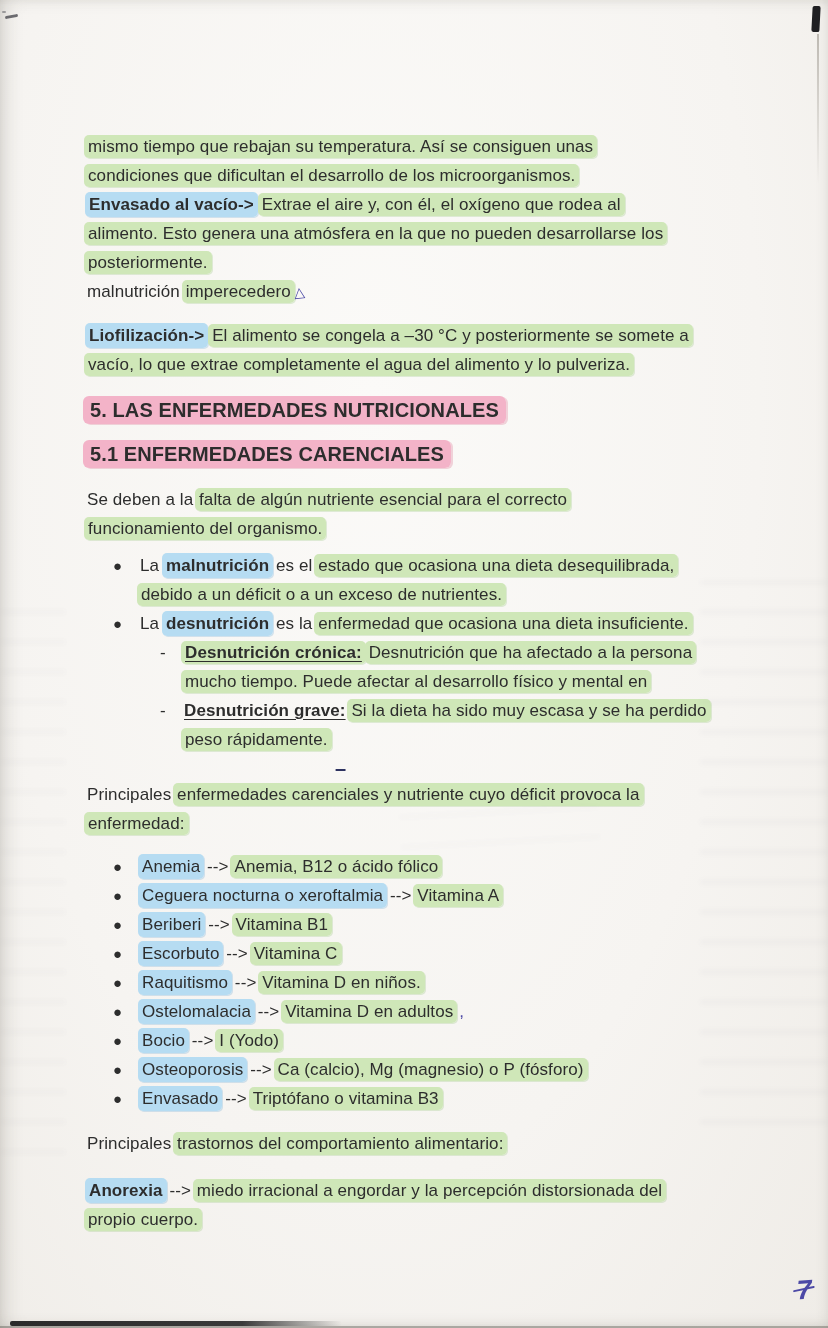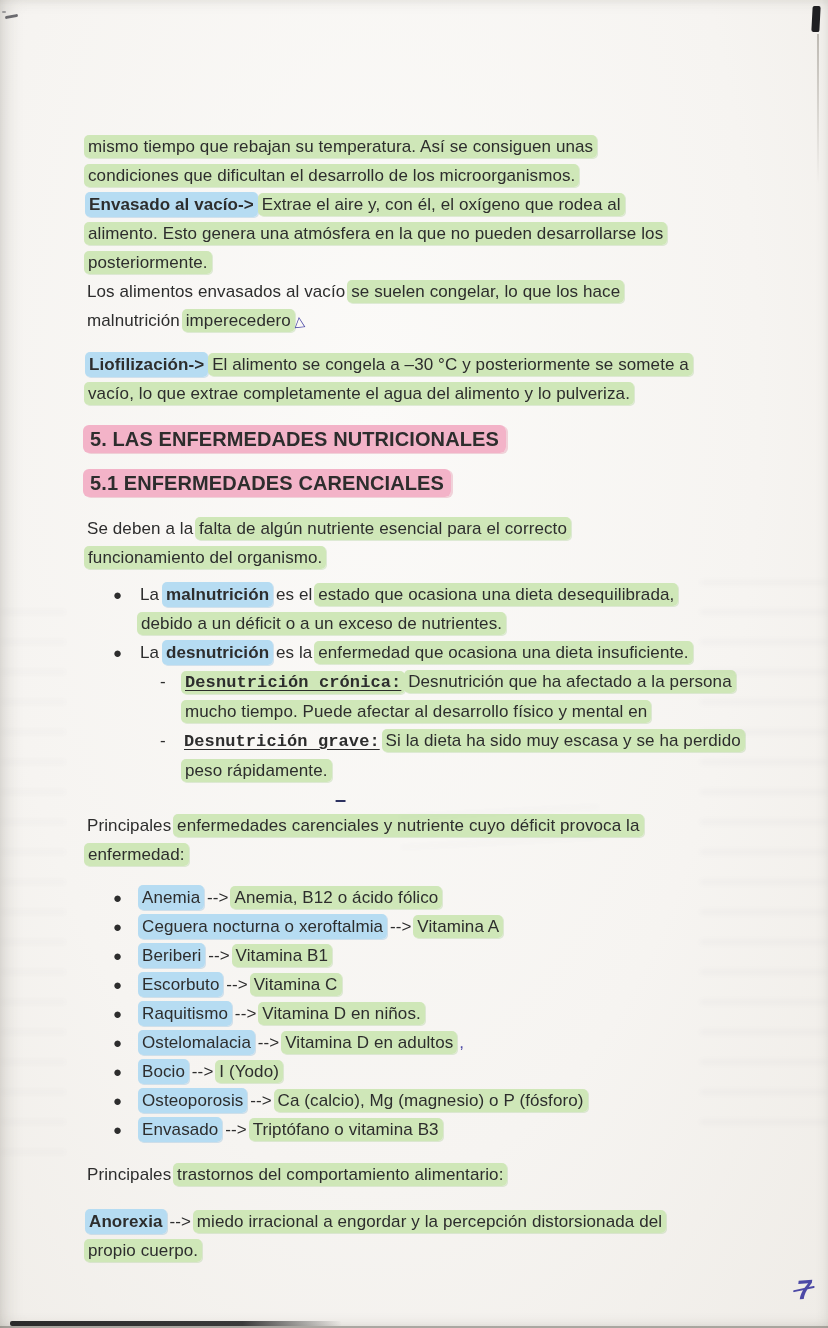--- a/index.html
+++ b/index.html
@@ -34,21 +34,21 @@
   }
   .block{margin:0;}
   .line{white-space:nowrap;}
   .lvl1{padding-left:53px;}
   .lvl2{padding-left:97px;}
   .marker{position:relative;display:inline-block;width:0;}
   .lvl1 .marker{left:-27px;font-size:15px;}
   .lvl2 .marker{left:-24px;}
   .run{border-radius:4px;}
   .b{font-weight:700;}
-  .u{text-decoration:underline;text-underline-offset:3px;font-family:Liberation Mono, monospace;}
+  .u{text-decoration:underline;text-underline-offset:3px;}
   .hl-green{background:var(--highlight-green);padding:2px 4px;margin:0 -3px;border-radius:5px;box-shadow:1px 1px 0 rgba(140,190,110,.25);}
   .hl-blue{background:var(--highlight-blue);padding:3px 4px;margin:0 -2px;border-radius:5px;box-shadow:1px 1px 0 rgba(90,160,210,.25);}
   .hl-pink{background:var(--highlight-pink);padding:3px 7px;margin:0 -4px;border-radius:6px;box-shadow:2px 1px 0 rgba(220,120,150,.3);}
   .pen{color:var(--pen-blue);}
   .pen-sym{font-size:14px;display:inline-block;transform:rotate(-6deg);margin-left:2px;}
   .heading1 .line, .heading2 .line{font-weight:700;font-size:20px;line-height:30px;}
   
   .sp-14{margin-top:14px;} .sp-16{margin-top:16px;}
   .sp-8{margin-top:8px;} .sp-18{margin-top:18px;}
   .pen-dash-block{margin-left:248px;height:18px;}
@@ -85,21 +85,20 @@
 
 <div class="sheet">
 
   <div class="content">
       <div class="block para">
         <div class="line"><span class="run hl-green">mismo tiempo que rebajan su temperatura. Así se consiguen unas</span></div>
         <div class="line"><span class="run hl-green">condiciones que dificultan el desarrollo de los microorganismos.</span></div>
         <div class="line"><span class="run hl-blue b">Envasado al vacío-&gt;</span><span class="run"> </span><span class="run hl-green">Extrae el aire y, con él, el oxígeno que rodea al</span></div>
         <div class="line"><span class="run hl-green">alimento. Esto genera una atmósfera en la que no pueden desarrollarse los</span></div>
         <div class="line"><span class="run hl-green">posteriormente.</span></div>
-        <div class="line"><span class="run">Los alimentos envasados al vacío </span><span class="run hl-green">se suelen congelar, lo que los hace</span></div>
         <div class="line"><span class="run">malnutrición </span><span class="run hl-green">imperecedero</span><span class="run pen pen-sym">△</span></div>
       </div>
       <div class="block para sp-14">
         <div class="line"><span class="run hl-blue b">Liofilización-&gt;</span><span class="run"> </span><span class="run hl-green">El alimento se congela a –30 °C y posteriormente se somete a</span></div>
         <div class="line"><span class="run hl-green">vacío, lo que extrae completamente el agua del alimento y lo pulveriza.</span></div>
       </div>
       <div class="block heading1 sp-16">
         <div class="line"><span class="run hl-pink b">5. LAS ENFERMEDADES NUTRICIONALES</span></div>
       </div>
       <div class="block heading2 sp-14">

